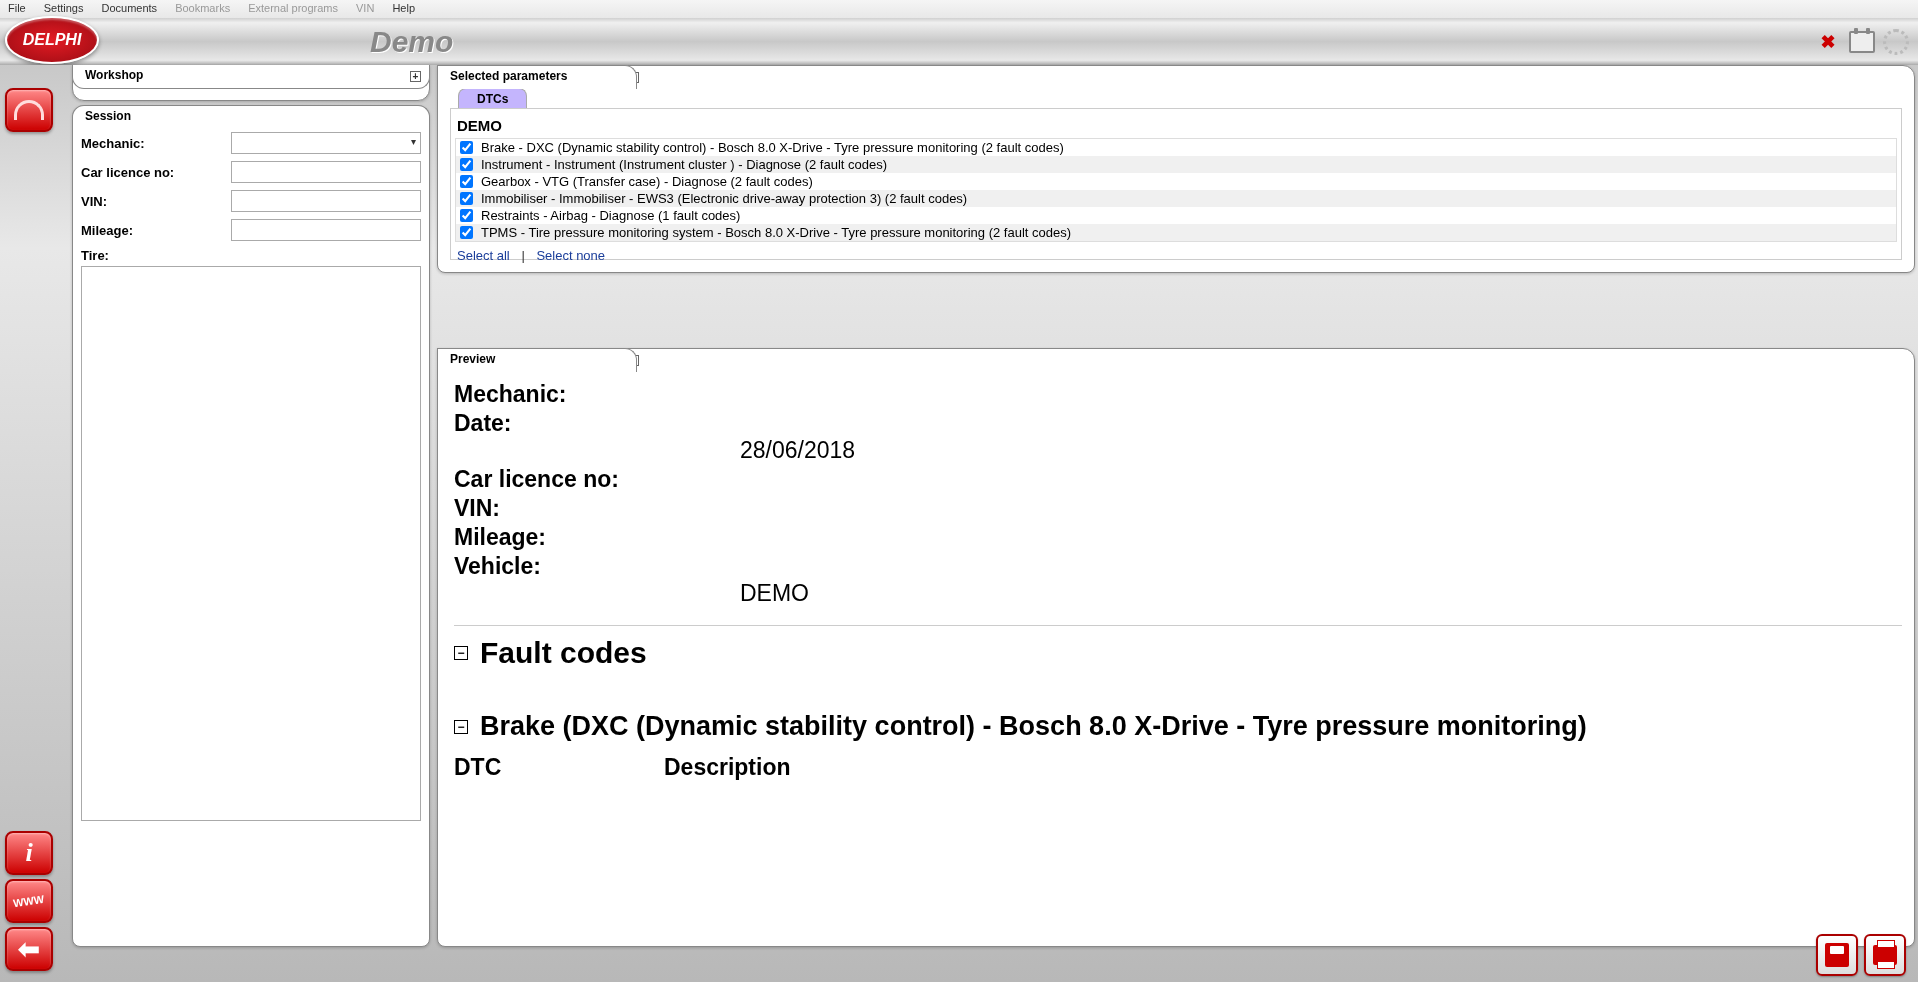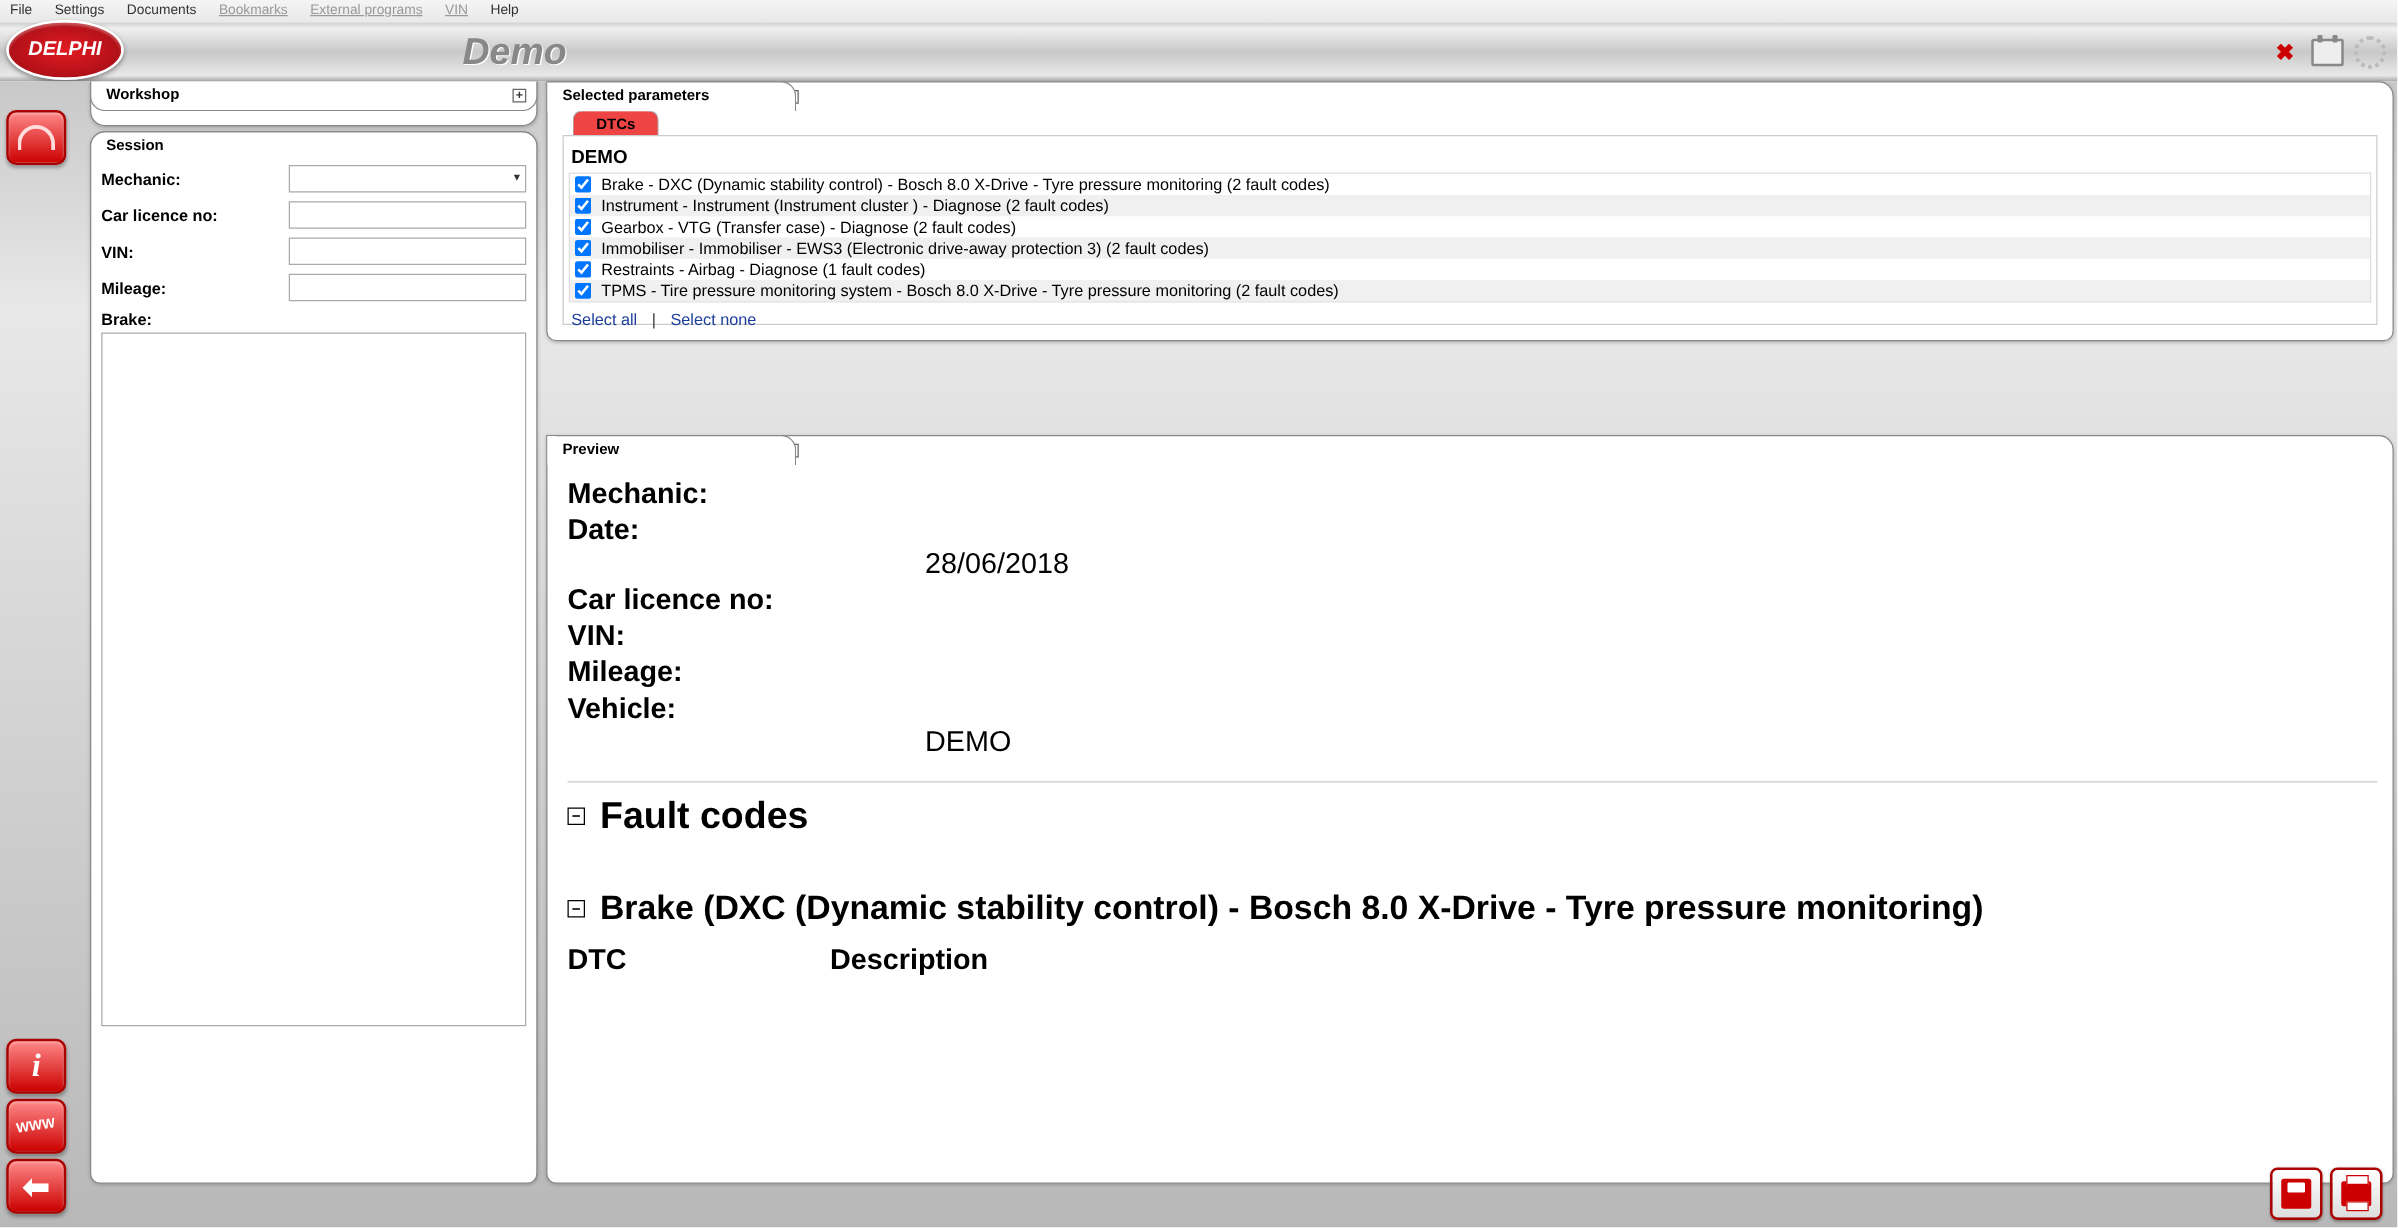--- a/index.html
+++ b/index.html
@@ -1,20 +1,20 @@
 <!DOCTYPE html>
 <html><head>
 <meta charset="utf-8">
 <style>
 * { margin: 0; padding: 0; box-sizing: border-box; font-family: Arial, sans-serif; }
 body { background: #fff; width: 1918px; height: 982px; overflow: hidden; }
 
 .menubar { height: 18px; background: linear-gradient(#f5f5f5, #e8e8e8); display: flex; padding: 2px 8px; font-size: 11px; color: #333; gap: 18px; }
 .menubar .item { cursor: pointer; }
-.menubar .disabled { color: #999; text-decoration: underline; }
+.menubar .disabled { color: #999; }
 
 .header-bar {
   height: 47px;
   background: linear-gradient(#d0d0d0 0%, #f0f0f0 10%, #c8c8c8 50%, #e8e8e8 90%, #aaa 100%);
   position: relative;
   display: flex;
   align-items: center;
 }
 .logo-badge {
   position: absolute; left: 5px; top: -2px;
@@ -111,21 +111,21 @@
 .form-input { flex: 1; height: 22px; border: 1px solid #aaa; background: #fff; font-size: 12px; padding: 2px 4px; }
 .form-select { flex: 1; height: 22px; border: 1px solid #aaa; background: #fff; position: relative; }
 .form-select:after { content: "▾"; position: absolute; right: 4px; top: 3px; font-size: 10px; color: #333; }
 .notes-area { width: 100%; height: 555px; border: 1px solid #aaa; background: #fff; margin-top: 3px; overflow: scroll; resize: none; }
 .notes-label { font-size: 13px; font-weight: bold; margin-top: 4px; }
 
 .params-panel { left: 437px; top: 0; width: 1478px; height: 208px; border-top-left-radius: 0; }
 .params-panel .panel-tab { width: 200px; border-top-left-radius: 0; }
 .params-panel .panel-hdr-icon { left: 190px; top: 6px; }
 .dtc-section { position: absolute; top: 24px; left: 12px; right: 12px; bottom: 12px; }
-.dtc-tab { position: absolute; top: -2px; left: 8px; background: #ef4444; border: 1px solid #aaa; border-bottom: none; border-radius: 8px 8px 0 0; padding: 3px 18px; font-size: 12px; font-weight: bold; }
+.dtc-tab { position: absolute; top: -2px; left: 8px; background: #c4b5fd; border: 1px solid #aaa; border-bottom: none; border-radius: 8px 8px 0 0; padding: 3px 18px; font-size: 12px; font-weight: bold; }
 .dtc-body { position: absolute; top: 18px; left: 0; right: 0; bottom: 0; border: 1px solid #ccc; background: #fff; padding: 4px; }
 .dtc-title { font-size: 15px; font-weight: bold; padding: 4px 2px; }
 .dtc-list { border: 1px solid #ddd; }
 .dtc-row { display: flex; align-items: center; padding: 1px 4px; font-size: 13px; }
 .dtc-row:nth-child(even) { background: #f0f0f0; }
 .dtc-row input[type=checkbox] { margin-right: 8px; }
 .select-links { padding: 6px 2px; font-size: 13px; }
 .select-links a { color: #1a3d9a; text-decoration: none; cursor: pointer; }
 .select-links .sep { margin: 0 8px; color: #333; }
 
@@ -213,21 +213,21 @@
         <input class="form-input" type="text" style="">
       </div>
       <div class="form-row">
         <span class="form-label">VIN:</span>
         <input class="form-input" type="text" style="">
       </div>
       <div class="form-row">
         <span class="form-label">Mileage:</span>
         <input class="form-input" type="text" style="">
       </div>
-      <div class="notes-label">Brake:</div>
+      <div class="notes-label">Tire:</div>
       <textarea class="notes-area" style=""></textarea>
     </div>
   </div>
 
   <div class="panel params-panel">
     <div class="panel-tab">
       <span>Selected parameters</span>
     </div>
     <span class="panel-hdr-icon">−</span>
     <div class="dtc-section">

